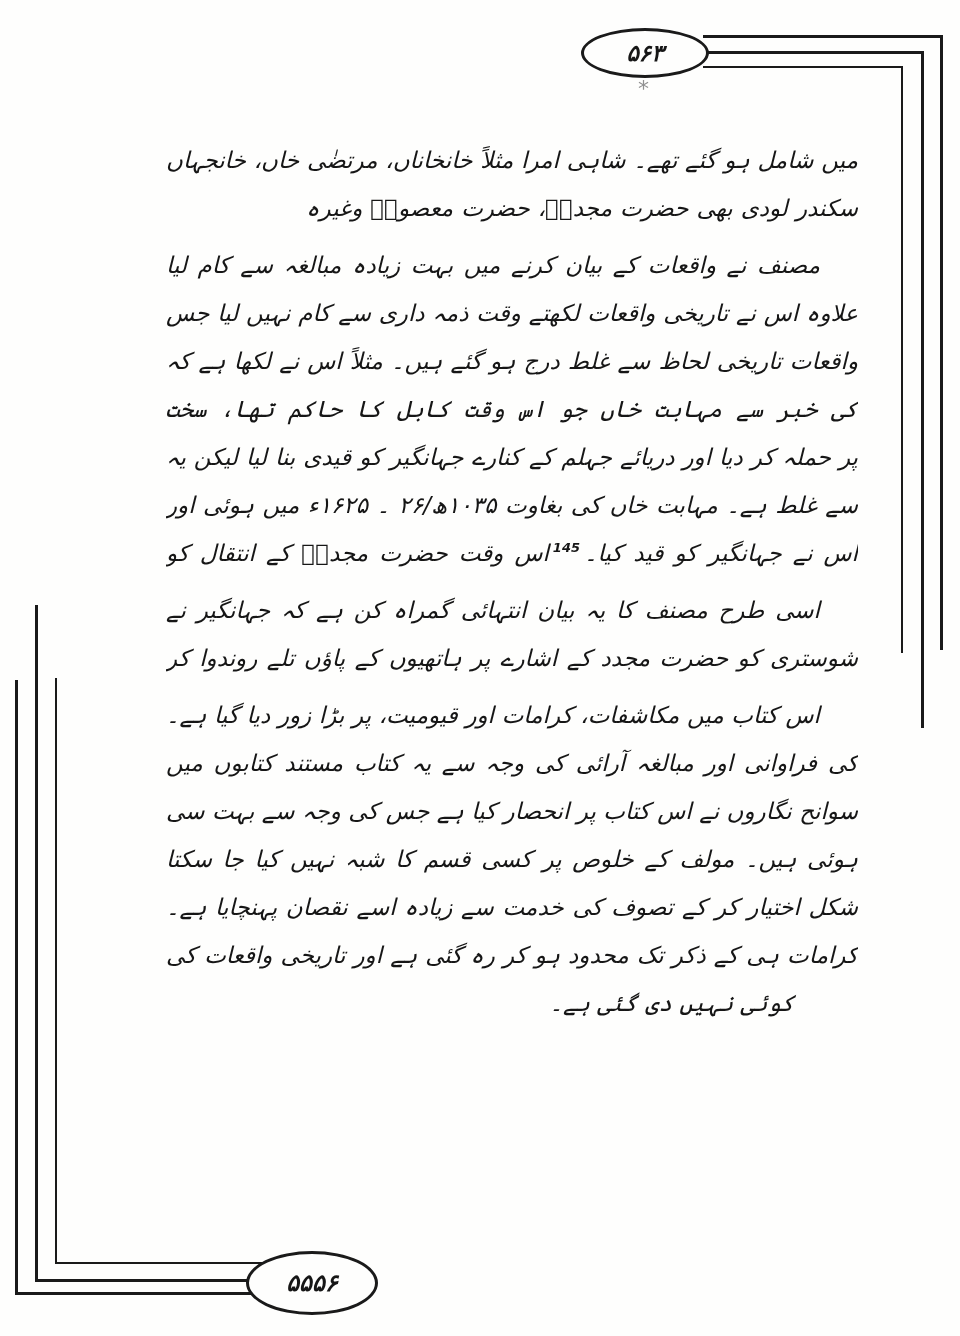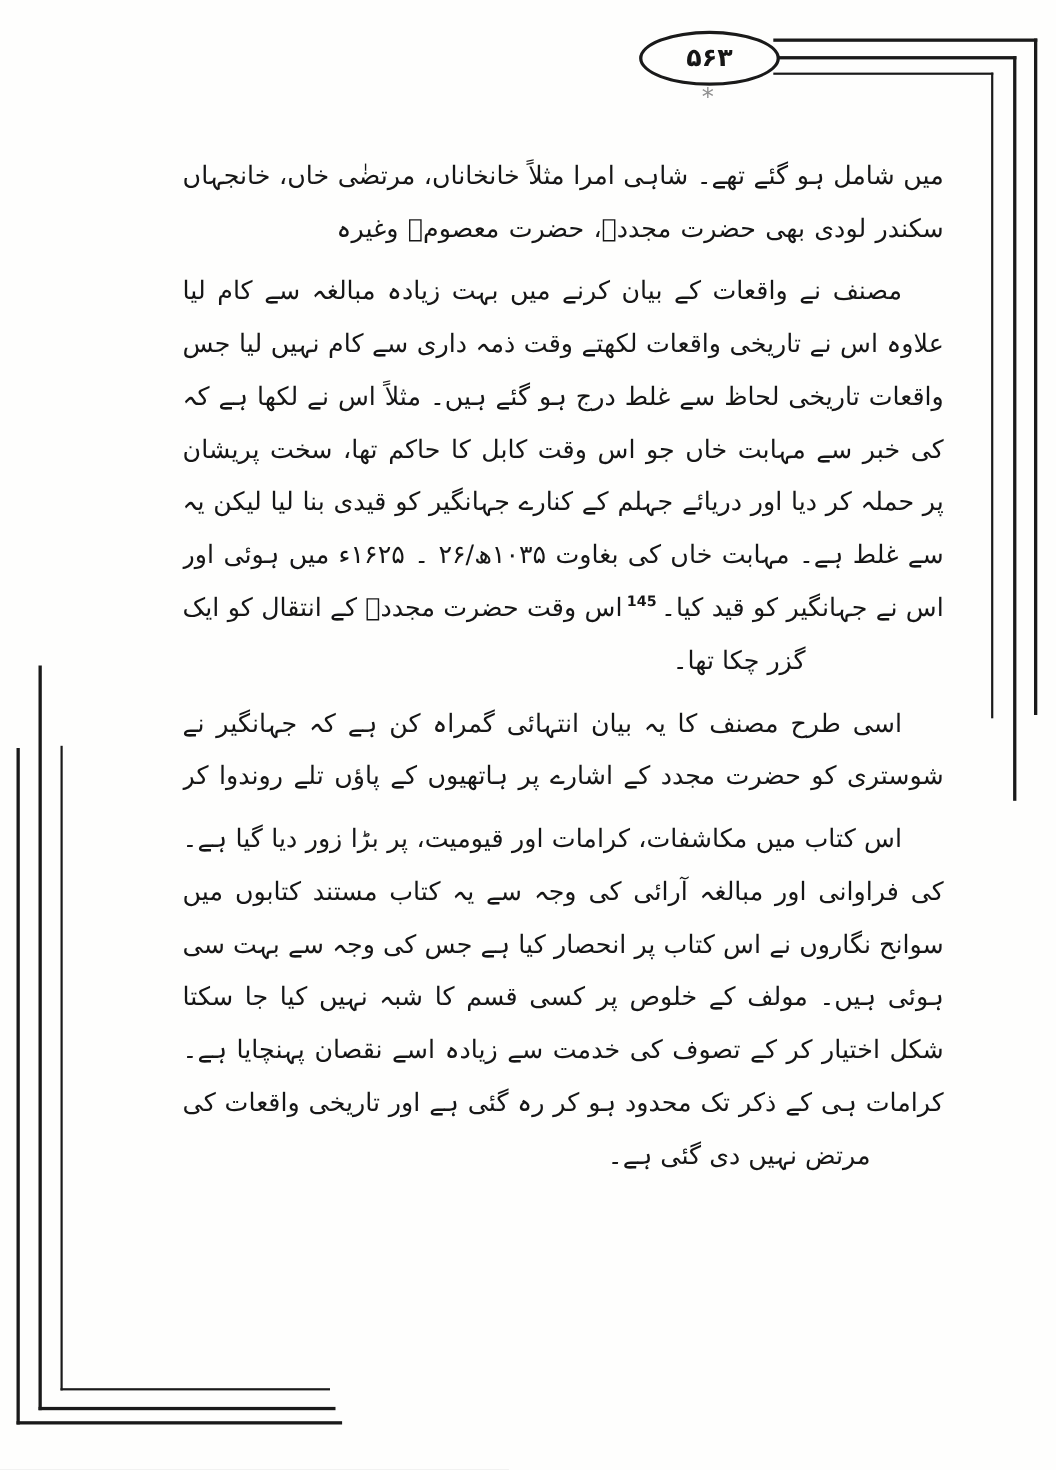--- a/index.html
+++ b/index.html
@@ -1,19 +1,19 @@
 <!DOCTYPE html>
 <html lang="ur"><head>
 <meta charset="utf-8">
 <style>
   html,body{margin:0;padding:0;background:#e8e8e8;}
   .page{
     position:relative;width:960px;height:1336px;background:#fefefd;
     margin:0 auto;overflow:hidden;
-    font-family:"DejaVu Sans", sans-serif;color:#161616;
+    font-family:"DejaVu Sans", sans-serif;color:#161616;font-style:italic;
   }
   .rule{position:absolute;background:#1a1a1a;}
   .oval{
     position:absolute;border:3px solid #1a1a1a;border-radius:50%;
     background:#fefefd;display:flex;align-items:center;justify-content:center;
     z-index:6;font-weight:bold;letter-spacing:2px;direction:rtl;
   }
   .oval-top{left:581px;top:28px;width:122px;height:44px;font-size:23px;}
   .oval-bottom{left:246px;top:1251px;width:126px;height:58px;font-size:24px;}
   .ornament{position:absolute;left:638px;top:76px;color:#909090;font-size:22px;z-index:2;}
@@ -43,46 +43,48 @@
   <div class="rule" style="left:15px;top:680px;width:3px;height:615px;"></div>
   <div class="rule" style="left:15px;top:1292px;width:296px;height:3px;"></div>
   <div class="rule" style="left:35px;top:605px;width:3px;height:677px;"></div>
   <div class="rule" style="left:35px;top:1279px;width:270px;height:3px;"></div>
   <div class="rule" style="left:55px;top:678px;width:2px;height:586px;"></div>
   <div class="rule" style="left:55px;top:1262px;width:245px;height:2px;"></div>
 
   <div class="oval oval-top">
     <span>۵۶۳</span>
   </div>
+  <div class="oval oval-bottom">
+    <span>۵۵۵۶</span>
+  </div>
 
   <span class="ornament">*</span>
 
   <div class="text-column">
       <div class="para">
         <div class="line body"><span>میں شامل ہو گئے تھے۔ شاہی امرا مثلاً خانخاناں، مرتضٰی خاں، خانجہاں لودی، مہابت خاں،</span></div>
         <div class="line last"><span>سکندر لودی بھی حضرت مجددؒ، حضرت معصومؒ وغیرہ کے مرید تھے۔</span></div>
       </div>
       <div class="para">
         <div class="line first"><span>مصنف نے واقعات کے بیان کرنے میں بہت زیادہ مبالغہ سے کام لیا ہے۔ اس کے</span></div>
         <div class="line body"><span>علاوہ اس نے تاریخی واقعات لکھتے وقت ذمہ داری سے کام نہیں لیا جس کی وجہ سے کئی</span></div>
         <div class="line body"><span>واقعات تاریخی لحاظ سے غلط درج ہو گئے ہیں۔ مثلاً اس نے لکھا ہے کہ حضرت مجدد کی قید</span></div>
         <div class="line body"><span>کی خبر سے مہابت خاں جو اس وقت کابل کا حاکم تھا، سخت پریشان ہوا اور اس نے ہندوستان</span></div>
         <div class="line body"><span>پر حملہ کر دیا اور دریائے جہلم کے کنارے جہانگیر کو قیدی بنا لیا لیکن یہ بیان تاریخی لحاظ</span></div>
         <div class="line body"><span>سے غلط ہے۔ مہابت خاں کی بغاوت ۱۰۳۵ھ/۲۶ ۔ ۱۶۲۵ء میں ہوئی اور اس وقت</span></div>
         <div class="line body"><span>اس نے جہانگیر کو قید کیا۔</span><sup class="fn">145</sup><span>اس وقت حضرت مجددؒ کے انتقال کو ایک سال</span></div>
-        <div class="line short"><span>گزر چکا تھا۔</span></div>
       </div>
       <div class="para">
         <div class="line first"><span>اسی طرح مصنف کا یہ بیان انتہائی گمراہ کن ہے کہ جہانگیر نے شیعہ عالم قاضی نور اللہ</span></div>
         <div class="line body"><span>شوستری کو حضرت مجدد کے اشارے پر ہاتھیوں کے پاؤں تلے روندوا کر مروا دیا تھا۔</span></div>
       </div>
       <div class="para">
         <div class="line first"><span>اس کتاب میں مکاشفات، کرامات اور قیومیت، پر بڑا زور دیا گیا ہے۔ عقیدت</span></div>
         <div class="line body"><span>کی فراوانی اور مبالغہ آرائی کی وجہ سے یہ کتاب مستند کتابوں میں شمار نہیں ہو سکتی لیکن اکثر</span></div>
         <div class="line body"><span>سوانح نگاروں نے اس کتاب پر انحصار کیا ہے جس کی وجہ سے بہت سی غلط فہمیاں پیدا</span></div>
         <div class="line body"><span>ہوئی ہیں۔ مولف کے خلوص پر کسی قسم کا شبہ نہیں کیا جا سکتا لیکن اس کے خلوص نے غلو کی</span></div>
         <div class="line body"><span>شکل اختیار کر کے تصوف کی خدمت سے زیادہ اسے نقصان پہنچایا ہے۔ تمام کتاب</span></div>
         <div class="line body"><span>کرامات ہی کے ذکر تک محدود ہو کر رہ گئی ہے اور تاریخی واقعات کی چھان بین پر مطلق</span></div>
-        <div class="line short"><span>مرتض نہیں دی گئی ہے۔</span></div>
+        <div class="line short"><span>کوئی نہیں دی گئی ہے۔</span></div>
       </div>
     </div>
 
 </div>
 
 </body></html>

